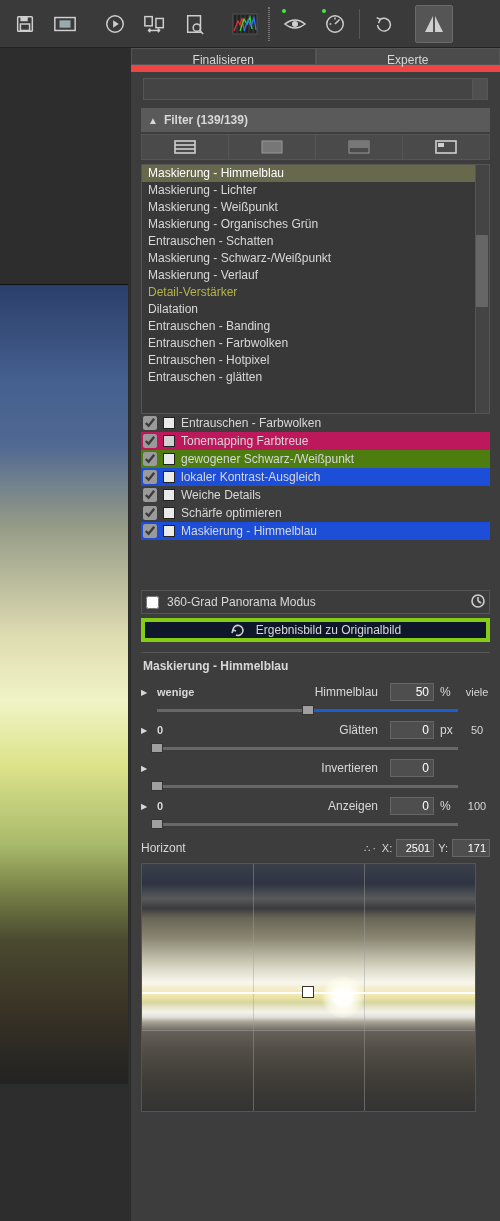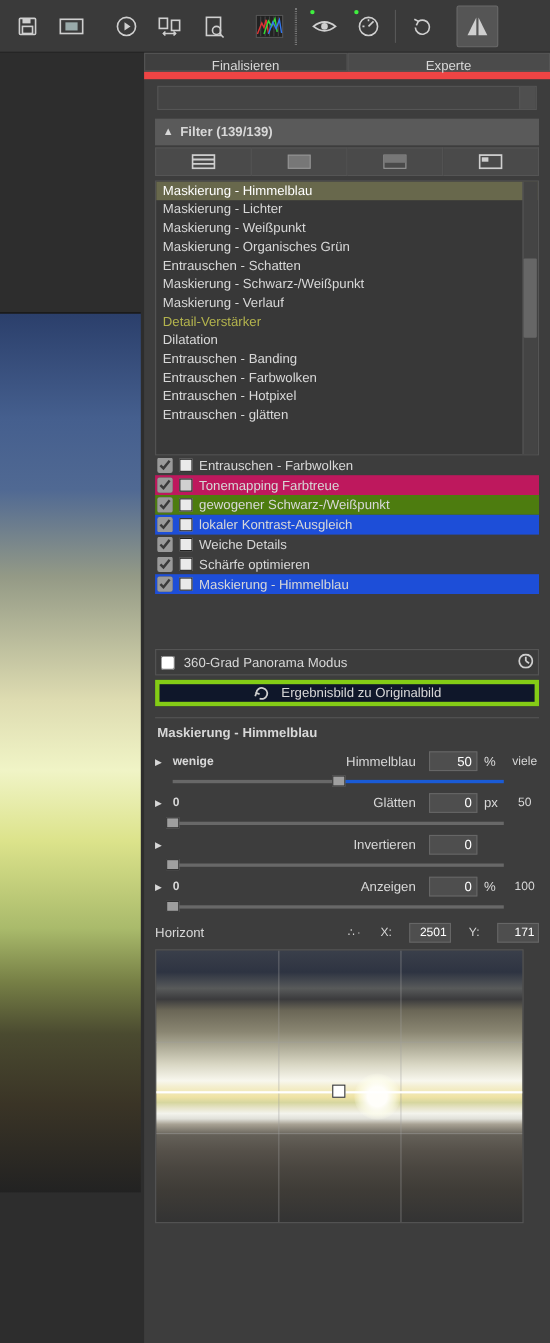--- a/index.html
+++ b/index.html
@@ -70,21 +70,21 @@
   .param-row .left-lbl { width: 38px; font-size: 11px; text-align: left; font-weight: bold; }
   .param-row .right-lbl { width: 26px; font-size: 11px; text-align: center; }
   .param-row .numbox { width: 44px; height: 18px; background: #4e4e4e; border: 1px solid #666; color: #fff; text-align: right; padding: 0 4px; font-size: 12px; }
   .param-row .unit { width: 18px; }
   .slider-row { display: flex; align-items: center; gap: 6px; height: 14px; }
   .slider { flex: 1; height: 8px; position: relative; }
   .slider .track { position: absolute; left: 0; right: 0; top: 3px; height: 3px; background: #686868; }
   .slider .track.blue-right { background: linear-gradient(to right,#686868 0 50%,#1a5bd6 50% 100%); }
   .slider .handle { position: absolute; width: 12px; height: 10px; background: #9f9f9f; border: 1px solid #333; top: -1px; transform: translateX(-50%); }
 
-  .horizon-head { display: flex; align-items: center; margin-top: 8px; gap: 16px; }
+  .horizon-head { display: flex; align-items: center; margin-top: 8px; gap: 4px; }
   .horizon-head .lbl { flex: 1; }
   .horizon-head .dots { font-size: 10px; letter-spacing: 2px; cursor: pointer; }
   .horizon-head .coord-lbl { font-size: 11px; }
   .horizon-head .coord { width: 38px; height: 18px; background: #4e4e4e; border: 1px solid #666; color: #fff; text-align: right; padding-right: 3px; font-size: 11px; line-height: 16px; }
 
   .horizon-img { margin-top: 6px; width: 335px; height: 249px; border: 1px solid #555; position: relative; overflow: hidden;
     background:
       linear-gradient(to bottom,
         #3a3f4a 0%, #2e3442 8%, #585a5a 14%, #3b3b3d 18%, #6a6656 22%,
         #8a8672 30%, #d9d7c4 42%, #f8f7ee 48%, #f4efd1 50%,

